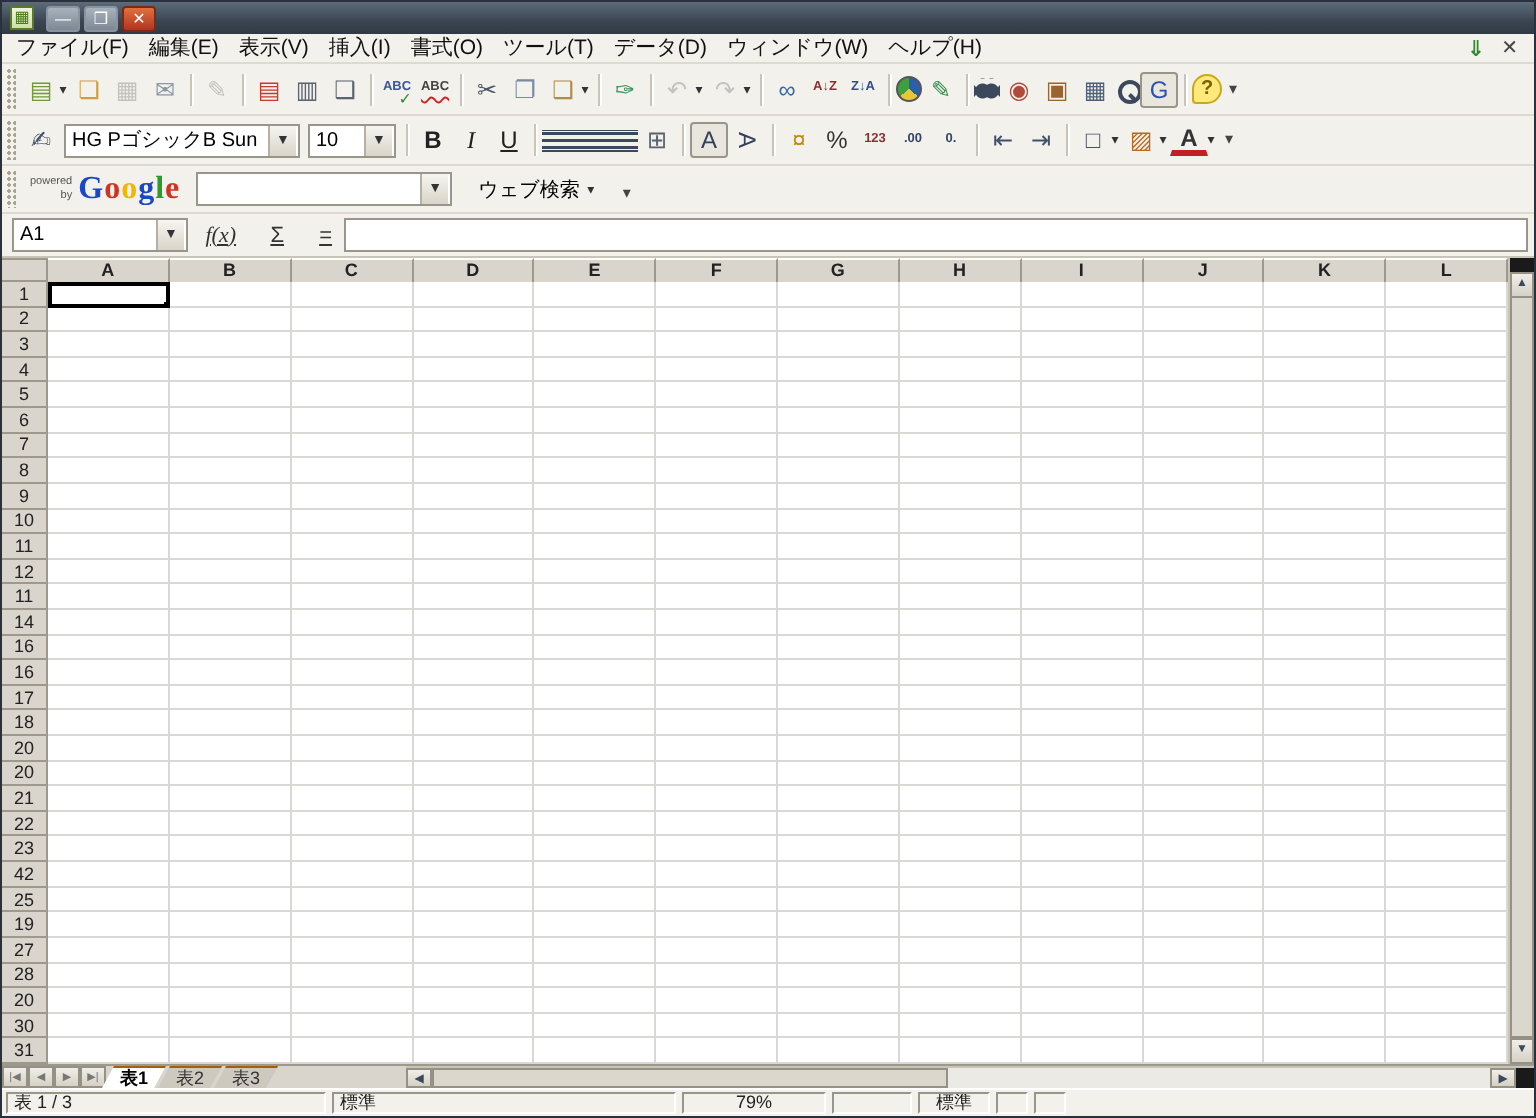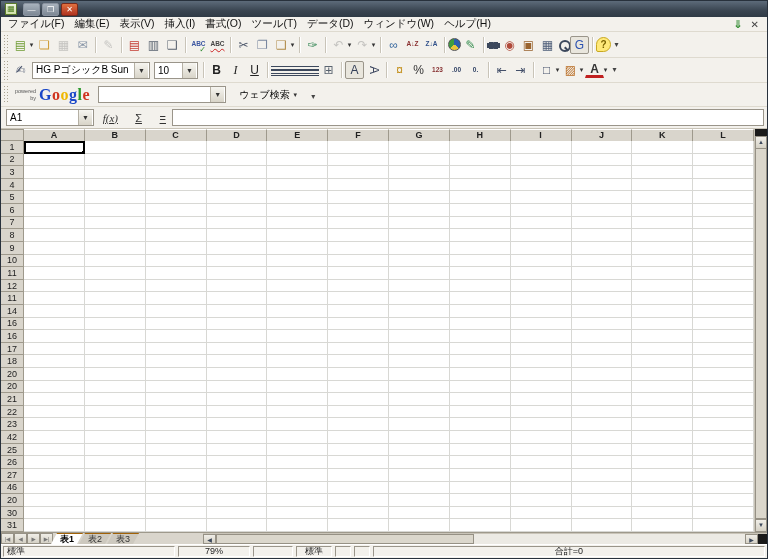--- a/index.html
+++ b/index.html
@@ -295,23 +295,23 @@
             <div class="rowhead">16</div>
             <div class="rowhead">17</div>
             <div class="rowhead">18</div>
             <div class="rowhead">20</div>
             <div class="rowhead">20</div>
             <div class="rowhead">21</div>
             <div class="rowhead">22</div>
             <div class="rowhead">23</div>
             <div class="rowhead">42</div>
             <div class="rowhead">25</div>
-            <div class="rowhead">26</div>
+            <div class="rowhead">19</div>
             <div class="rowhead">27</div>
-            <div class="rowhead">46</div>
+            <div class="rowhead">28</div>
             <div class="rowhead">20</div>
             <div class="rowhead">30</div>
             <div class="rowhead">31</div>
           </div>
         <div class="cells" id="cells">
           <div class="selection"></div>
         <div class="cell"></div>
             <div class="cell"></div>
             <div class="cell"></div>
             <div class="cell"></div>
@@ -709,22 +709,22 @@
     <div class="hscroll">
       <div class="hbtn">◀</div>
       <div class="hthumb"></div>
       <div class="htrack"></div>
       <div class="hbtn">▶</div>
       <div class="hsplit"></div>
     </div>
   </div>
 
   <div class="statusbar" id="statusbar">
+      <div class="sfield" style="width: 160px;">表 1 / 3</div>
       <div class="sfield" style="width: 172px;">標準</div>
       <div class="sfield center" style="width: 72px;">79%</div>
       <div class="sfield" style="width: 40px;"></div>
       <div class="sfield center" style="width: 36px;">標準</div>
       <div class="sfield" style="width: 16px;"></div>
       <div class="sfield" style="width: 16px;"></div>
-      <div class="sfield center" style="flex: 1 1 0%;">合計=0</div>
     </div>
 
 </div>
 
 </body></html>

